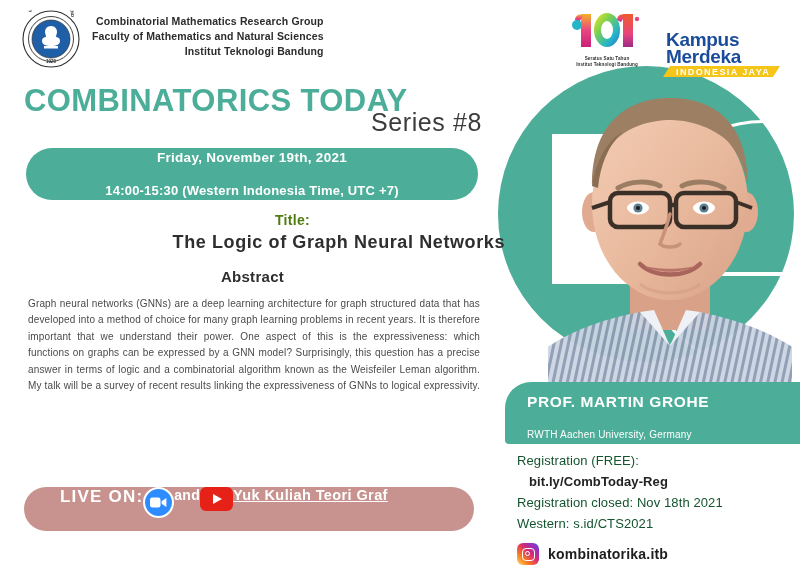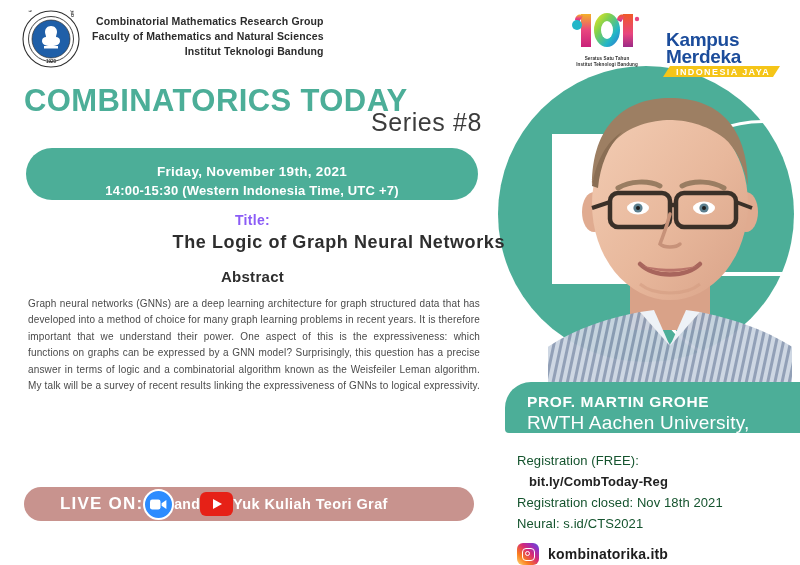--- a/index.html
+++ b/index.html
@@ -21,62 +21,62 @@
   .org-lines{padding-top:4px;text-align:right;}
   .org-line{font-size:10.5px;font-weight:bold;color:#2c2c2c;line-height:15px;letter-spacing:.15px;}
 
   .main-title{position:absolute;left:24px;top:84px;font-size:31px;font-weight:bold;
     color:#4CAE98;letter-spacing:.4px;line-height:34px;}
   .series{position:absolute;left:24px;top:108px;width:458px;text-align:right;
     font-size:25px;color:#3c3c3c;letter-spacing:.6px;font-weight:normal;}
 
   .date-pill{position:absolute;left:26px;top:148px;width:452px;height:52px;
     background:#4CAE98;border-radius:26px;display:flex;flex-direction:column;
-    align-items:center;justify-content:flex-end;color:#fff;}
+    align-items:center;justify-content:space-between;color:#fff;}
   .date-pill .l1{font-size:13.5px;font-weight:bold;letter-spacing:.3px;line-height:19px;}
   .date-pill .l2{font-size:13px;font-weight:bold;letter-spacing:.2px;line-height:19px;}
 
   .title-label{position:absolute;left:0;top:212px;width:505px;text-align:center;
-    font-size:14px;font-weight:bold;color:#8b5cf6;letter-spacing:.3px;}
+    font-size:14px;font-weight:bold;color:#4d7c0f;letter-spacing:.3px;padding-left:40px;}
   .talk-title{position:absolute;left:0;top:232px;width:505px;text-align:right;
     font-size:18px;font-weight:bold;color:#2e2e2e;letter-spacing:.6px;}
 
   .abstract-label{position:absolute;left:0;top:268px;width:505px;text-align:center;
     font-size:15px;font-weight:bold;color:#2e2e2e;letter-spacing:.3px;}
 
   .abstract-body{position:absolute;left:28px;top:296px;width:452px;
     font-size:10px;line-height:16.4px;color:#4a4a4a;text-align:justify;letter-spacing:.15px;}
 
-  .live-pill{position:absolute;left:24px;top:487px;width:450px;height:34px;
-    background:#C8938E;border-radius:23px;display:flex;align-items:center;
+  .live-pill{position:absolute;left:24px;top:487px;width:450px;height:44px;
+    background:#C8938E;border-radius:23px;display:flex;align-items:flex-start;
     padding-left:36px;box-sizing:border-box;}
   .live-label{color:#ffffff;font-size:17px;font-weight:bold;letter-spacing:1.2px;}
   .zoom-icon{width:31px;height:31px;border-radius:50%;background:#2D8CFF;
     border:2.5px solid #ffffff;display:flex;align-items:center;justify-content:center;box-sizing:border-box;}
   .and-txt{color:#ffffff;font-size:14px;font-weight:bold;letter-spacing:.3px;}
   .yt-icon{width:33px;height:24px;border-radius:6px;background:#E62117;
     display:flex;align-items:center;justify-content:center;}
   .yt-tri{width:0;height:0;border-left:9px solid #fff;border-top:5.5px solid transparent;
     border-bottom:5.5px solid transparent;margin-left:2px;}
-  .live-channel{color:#ffffff;font-size:14.5px;font-weight:bold;letter-spacing:.4px;}
+  .live-channel{color:#ffffff;font-size:14.5px;font-weight:bold;letter-spacing:.4px;text-decoration:underline;}
 
   .photo-stage{position:absolute;left:490px;top:62px;width:310px;height:330px;overflow:hidden;z-index:2;}
   .teal-circle{position:absolute;left:8px;top:4px;width:296px;height:296px;border-radius:50%;background:#4CAE98;}
   .white-rect{position:absolute;left:62px;top:72px;width:120px;height:150px;background:#ffffff;}
   .white-arc{position:absolute;left:148px;top:58px;width:250px;height:250px;border-radius:50%;
     border:3px solid #ffffff;box-sizing:border-box;}
   .white-band{position:absolute;left:62px;top:210px;width:260px;height:4px;background:#ffffff;}
 
   .headshot{position:absolute;left:58px;top:0px;width:244px;height:330px;overflow:hidden;}
 
-  .speaker-band{position:absolute;left:505px;top:382px;width:295px;height:51px;
+  .speaker-band{position:absolute;left:505px;top:382px;width:295px;height:62px;
     background:#4CAE98;border-top-left-radius:26px;border-bottom-left-radius:4px;z-index:6;
     padding:9px 0 0 22px;box-sizing:border-box;}
   .speaker-name{color:#ffffff;font-size:15.5px;font-weight:bold;letter-spacing:.6px;line-height:21px;}
-  .speaker-affil{color:#ffffff;font-size:19px;font-weight:normal;letter-spacing:.2px;line-height:21px;}
+  .speaker-affil{color:#ffffff;font-size:10px;font-weight:normal;letter-spacing:.2px;line-height:21px;margin-top:12px;}
 
   .reg-block{position:absolute;left:517px;top:450px;width:283px;z-index:6;}
   .reg-line{font-size:13px;line-height:21px;color:#14532d;letter-spacing:.1px;}
   .reg-line.bold{font-weight:bold;color:#222;margin-left:12px;}
   .ig-row{display:flex;align-items:center;gap:9px;margin-top:9px;}
   .ig-icon{width:22px;height:22px;border-radius:6px;flex:none;
     background:linear-gradient(45deg,#FEDA75 0%,#FA7E1E 28%,#D62976 58%,#962FBF 80%,#4F5BD5 100%);
     display:flex;align-items:center;justify-content:center;}
   .ig-sq{width:13px;height:13px;border:1.8px solid #fff;border-radius:4px;position:relative;box-sizing:border-box;}
   .ig-sq:after{content:"";position:absolute;left:2.6px;top:2.6px;width:5px;height:5px;
@@ -222,21 +222,21 @@
 
   <div class="speaker-band">
     <div class="speaker-name">PROF. MARTIN GROHE</div>
     <div class="speaker-affil">RWTH Aachen University, Germany</div>
   </div>
 
   <div class="reg-block">
     <div class="reg-line">Registration (FREE):</div>
     <div class="reg-line bold">bit.ly/CombToday-Reg</div>
     <div class="reg-line">Registration closed: Nov 18th 2021</div>
-    <div class="reg-line">Neural: s.id/CTS2021</div>
+    <div class="reg-line">Western: s.id/CTS2021</div>
     <div class="ig-row">
       <span class="ig-icon">
         <span class="ig-sq"></span>
       </span>
       <span class="ig-handle">kombinatorika.itb</span>
     </div>
   </div>
 
   <div class="logo-101">
     <svg width="112" height="44" viewBox="0 0 112 44">

